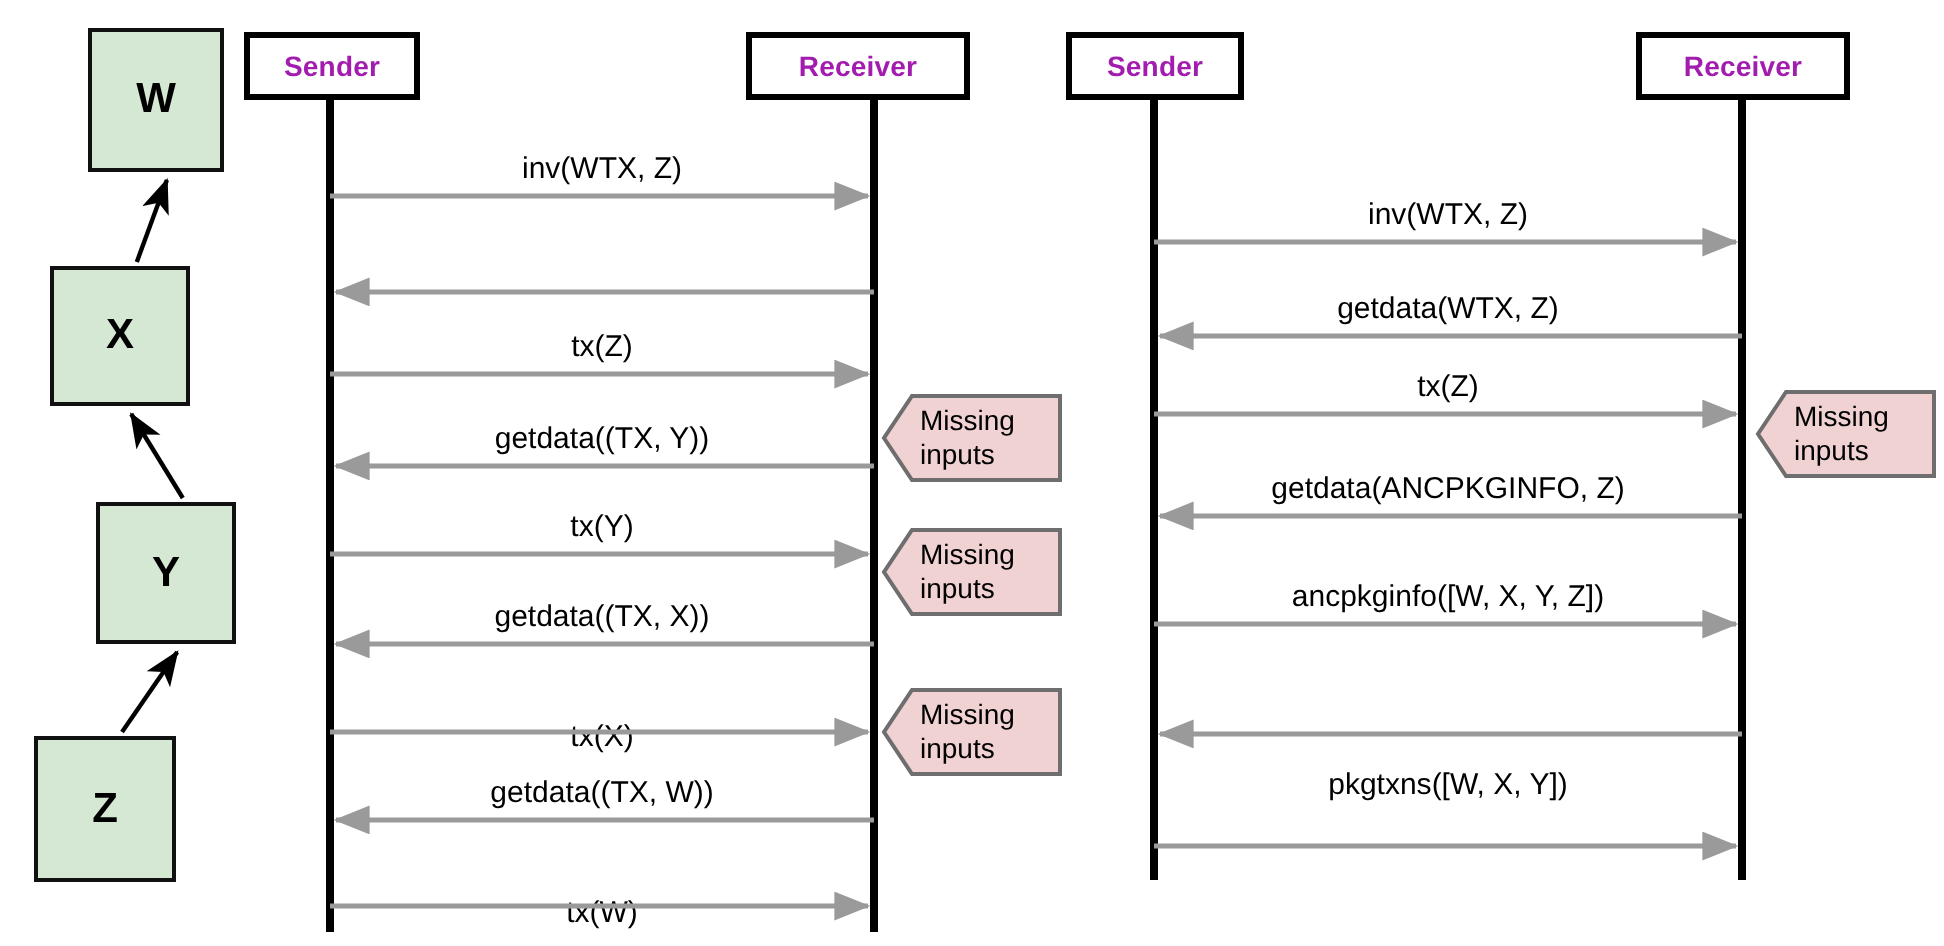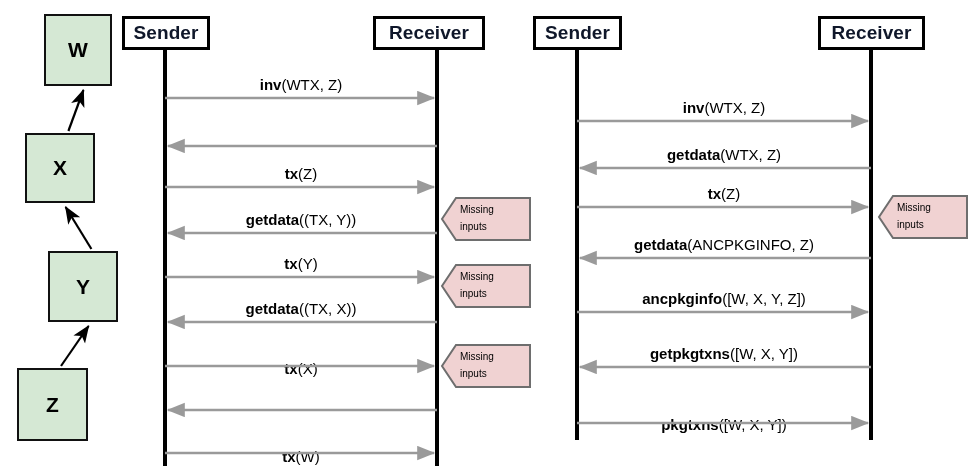--- a/index.html
+++ b/index.html
@@ -34,51 +34,51 @@
   }
   .actor-box {
     position: absolute;
     background: #ffffff;
     border: 3px solid #000000;
     box-sizing: border-box;
     display: flex;
     align-items: center;
     justify-content: center;
     font-weight: bold;
-    font-size: 19px;
-    color: #0f172a;
+    font-size: 14px;
+    color: #a21caf;
     letter-spacing: 0.1px;
   }
   .lifeline {
     position: absolute;
     width: 4px;
     background: #000000;
   }
   .msg-label {
     position: absolute;
     font-size: 15px;
     color: #000000;
     white-space: nowrap;
     text-align: center;
     transform: translateX(-50%);
   }
   .msg-label b {
-    font-weight: bold;
+    font-weight: normal;
   }
   .arrow-svg {
     position: absolute;
     overflow: visible;
   }
   .badge {
     position: absolute;
     overflow: visible;
   }
   .badge-text {
     position: absolute;
-    font-size: 10px;
+    font-size: 14px;
     line-height: 16px;
     color: #000000;
     white-space: nowrap;
   }
 </style>
 </head>
 <body>
 
 <div id="canvas">
 
@@ -122,20 +122,21 @@
         <div class="actor-box" style="left: 373px; top: 16px; width: 112px; height: 34px; border-color: rgb(0, 0, 0);">
           <span>Receiver</span>
         </div>
         <div class="lifeline" style="left: 435px; top: 50px; height: 416px; background: rgb(0, 0, 0);"></div>
         <div class="msg-label" style="left: 301px; top: 76px;"><b>inv</b><span>(WTX, Z)</span></div>
         <div class="msg-label" style="left: 301px; top: 165px;"><b>tx</b><span>(Z)</span></div>
         <div class="msg-label" style="left: 301px; top: 211px;"><b>getdata</b><span>((TX, Y))</span></div>
         <div class="msg-label" style="left: 301px; top: 255px;"><b>tx</b><span>(Y)</span></div>
         <div class="msg-label" style="left: 301px; top: 300px;"><b>getdata</b><span>((TX, X))</span></div>
         <div class="msg-label" style="left: 301px; top: 344px; margin-top: 16px;"><b>tx</b><span>(X)</span></div>
+        <div class="msg-label" style="left: 301px; top: 388px;"><b>getdata</b><span>((TX, W))</span></div>
         <div class="msg-label" style="left: 301px; top: 448px;"><b>tx</b><span>(W)</span></div>
         <svg class="arrow-svg" width="972" height="473" style="left: 0px; top: 0px;">
           <line x1="165" y1="98" x2="434" y2="98" stroke="#9a9a9a" stroke-width="2.4" marker-end="url(#gryarrow)"></line>
           <line x1="437" y1="146" x2="168" y2="146" stroke="#9a9a9a" stroke-width="2.4" marker-end="url(#gryarrow)"></line>
           <line x1="165" y1="187" x2="434" y2="187" stroke="#9a9a9a" stroke-width="2.4" marker-end="url(#gryarrow)"></line>
           <line x1="437" y1="233" x2="168" y2="233" stroke="#9a9a9a" stroke-width="2.4" marker-end="url(#gryarrow)"></line>
           <line x1="165" y1="277" x2="434" y2="277" stroke="#9a9a9a" stroke-width="2.4" marker-end="url(#gryarrow)"></line>
           <line x1="437" y1="322" x2="168" y2="322" stroke="#9a9a9a" stroke-width="2.4" marker-end="url(#gryarrow)"></line>
           <line x1="165" y1="366" x2="434" y2="366" stroke="#9a9a9a" stroke-width="2.4" marker-end="url(#gryarrow)"></line>
           <line x1="437" y1="410" x2="168" y2="410" stroke="#9a9a9a" stroke-width="2.4" marker-end="url(#gryarrow)"></line>
@@ -164,22 +165,21 @@
         <div class="lifeline" style="left: 575px; top: 50px; height: 390px; background: rgb(0, 0, 0);"></div>
         <div class="actor-box" style="left: 818px; top: 16px; width: 107px; height: 34px; border-color: rgb(0, 0, 0);">
           <span>Receiver</span>
         </div>
         <div class="lifeline" style="left: 869px; top: 50px; height: 390px; background: rgb(0, 0, 0);"></div>
         <div class="msg-label" style="left: 724px; top: 99px;"><b>inv</b><span>(WTX, Z)</span></div>
         <div class="msg-label" style="left: 724px; top: 146px;"><b>getdata</b><span>(WTX, Z)</span></div>
         <div class="msg-label" style="left: 724px; top: 185px;"><b>tx</b><span>(Z)</span></div>
         <div class="msg-label" style="left: 724px; top: 290px;"><b>ancpkginfo</b><span>([W, X, Y, Z])</span></div>
         <div class="msg-label" style="left: 724px; top: 236px;"><b>getdata</b><span>(ANCPKGINFO, Z)</span></div>
-        <div class="msg-label" style="left: 724px; top: 345px;"><b>getpkgtxns</b><span>([W, X, Y])</span></div>
-        <div class="msg-label" style="left: 724px; top: 416px;"><b>pkgtxns</b><span>([W, X, Y])</span></div>
+        <div class="msg-label" style="left: 724px; top: 384px;"><b>pkgtxns</b><span>([W, X, Y])</span></div>
         <svg class="arrow-svg" width="972" height="473" style="left: 0px; top: 0px;">
           <line x1="577" y1="121" x2="868" y2="121" stroke="#9a9a9a" stroke-width="2.4" marker-end="url(#gryarrow)"></line>
           <line x1="871" y1="168" x2="580" y2="168" stroke="#9a9a9a" stroke-width="2.4" marker-end="url(#gryarrow)"></line>
           <line x1="577" y1="207" x2="868" y2="207" stroke="#9a9a9a" stroke-width="2.4" marker-end="url(#gryarrow)"></line>
           <line x1="871" y1="258" x2="580" y2="258" stroke="#9a9a9a" stroke-width="2.4" marker-end="url(#gryarrow)"></line>
           <line x1="577" y1="312" x2="868" y2="312" stroke="#9a9a9a" stroke-width="2.4" marker-end="url(#gryarrow)"></line>
           <line x1="871" y1="367" x2="580" y2="367" stroke="#9a9a9a" stroke-width="2.4" marker-end="url(#gryarrow)"></line>
           <line x1="577" y1="423" x2="868" y2="423" stroke="#9a9a9a" stroke-width="2.4" marker-end="url(#gryarrow)"></line>
         </svg>
         <svg class="badge" width="90" height="44" style="left: 878px; top: 195px;">

